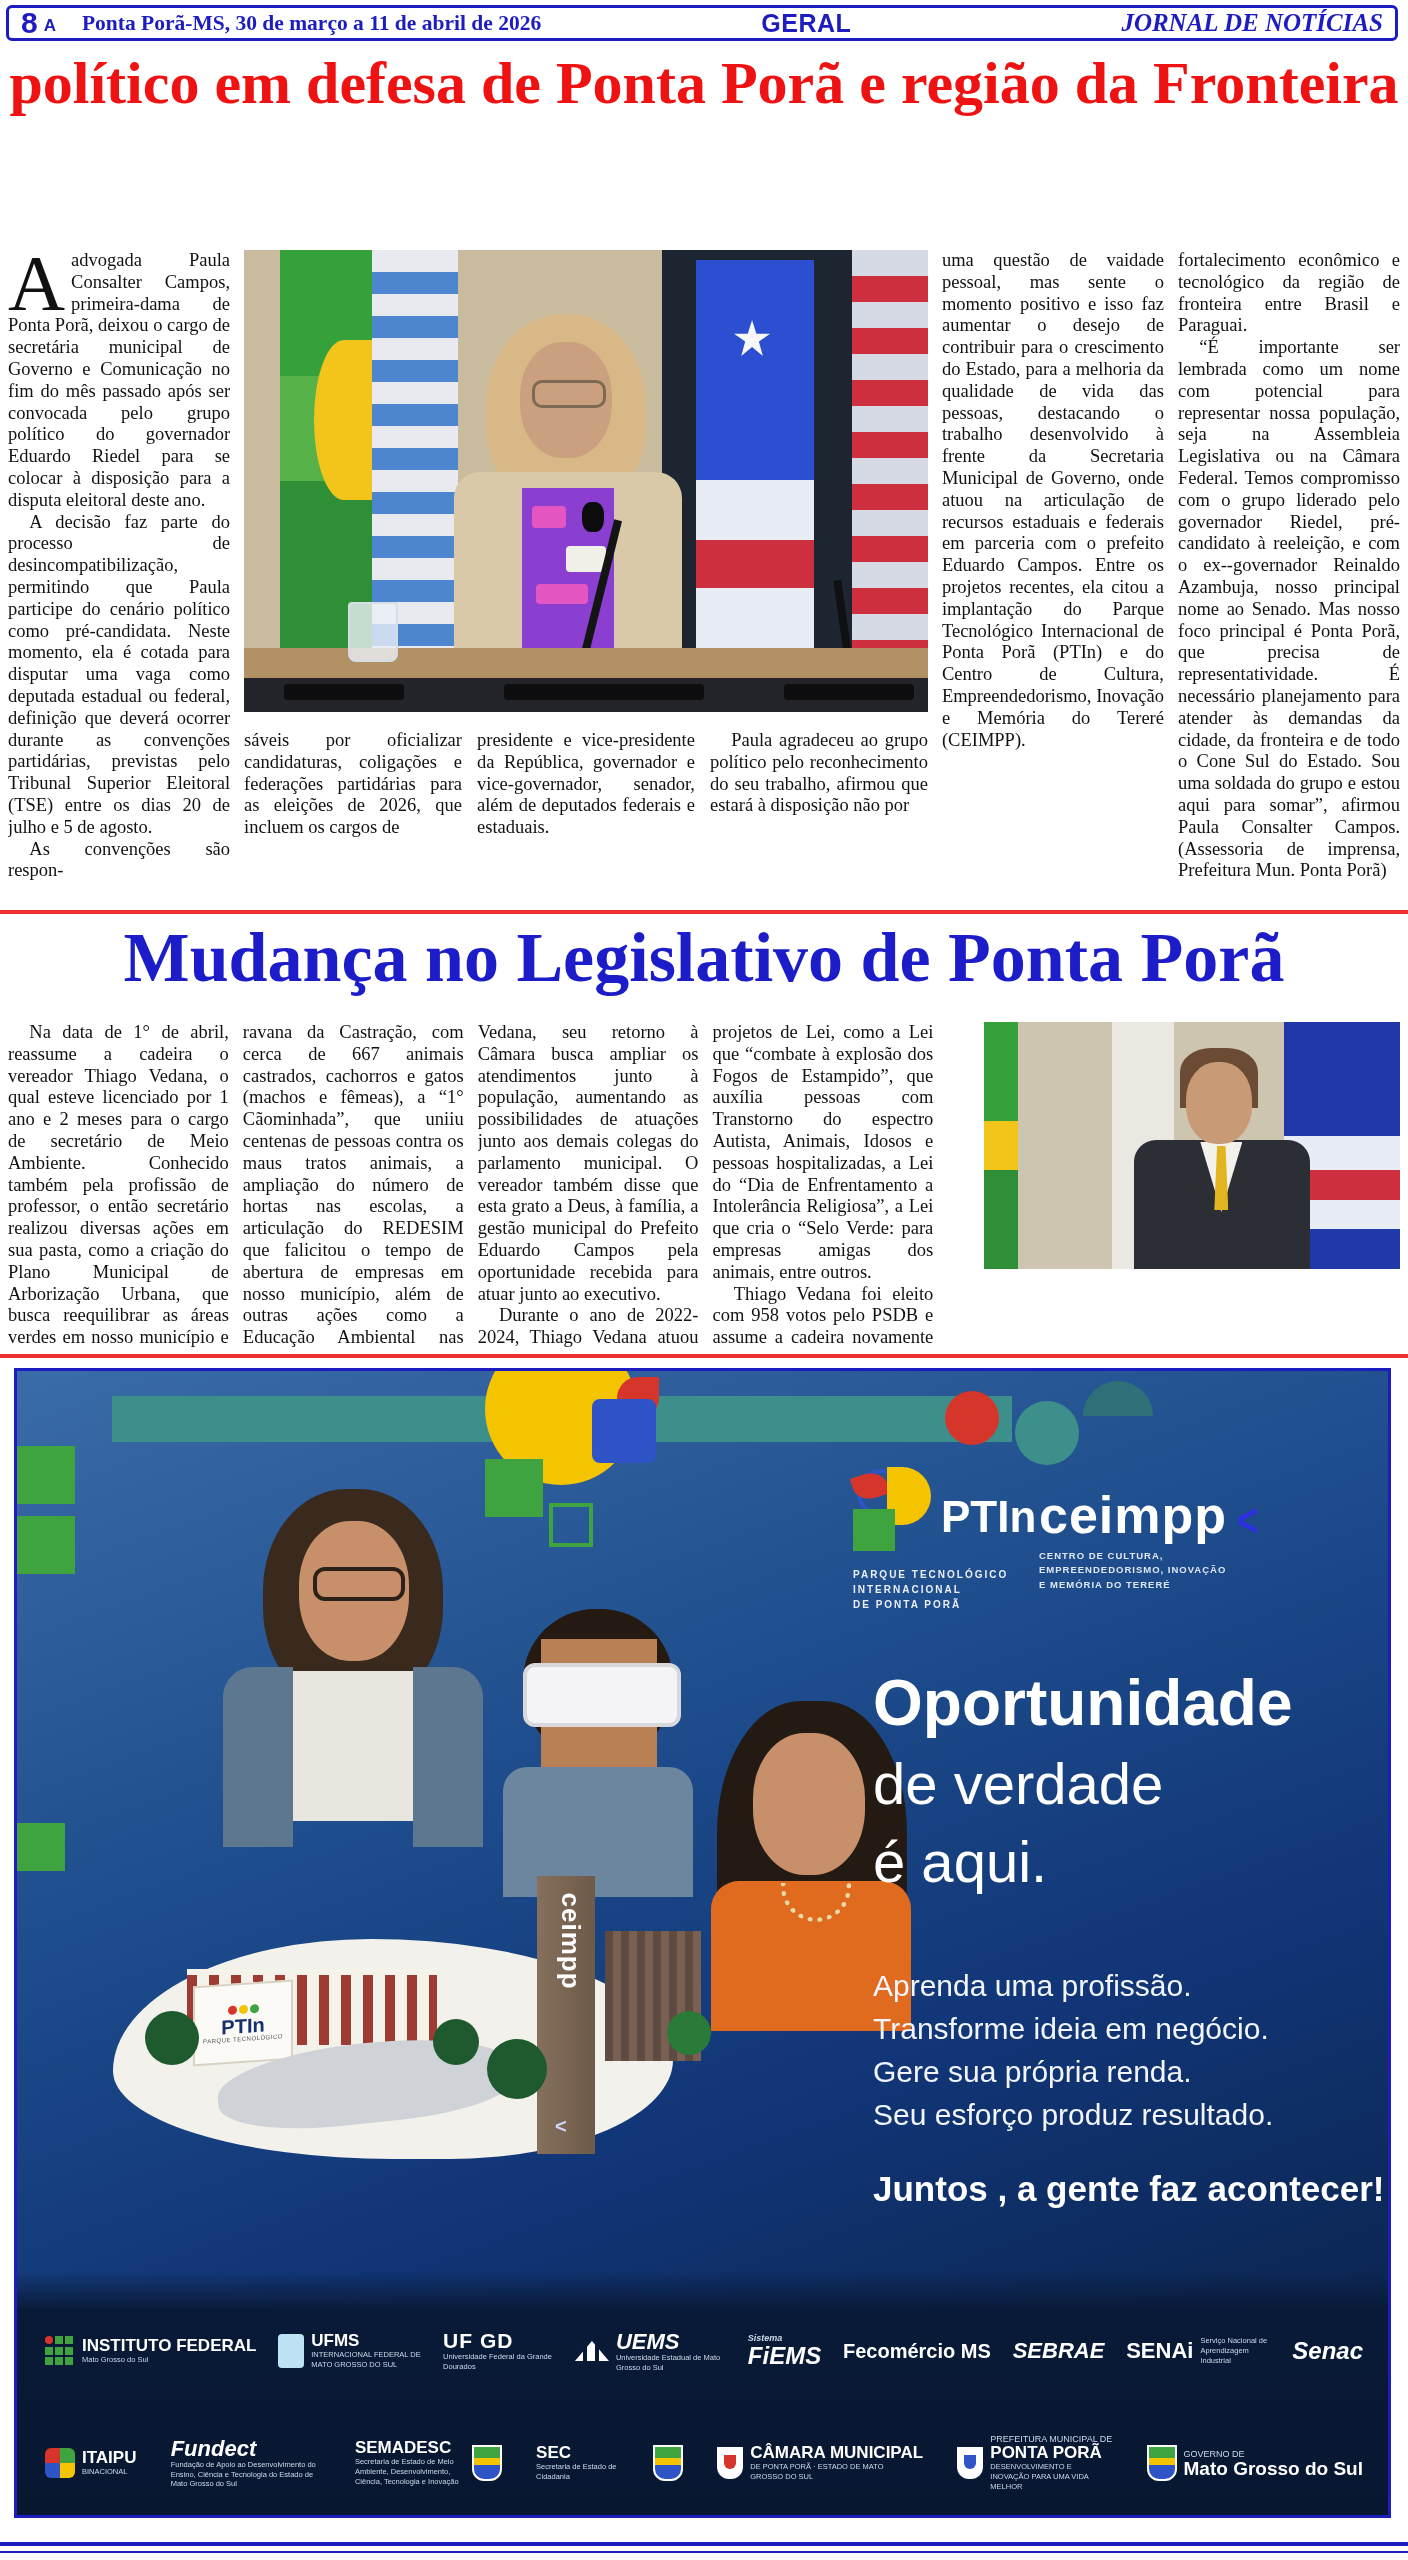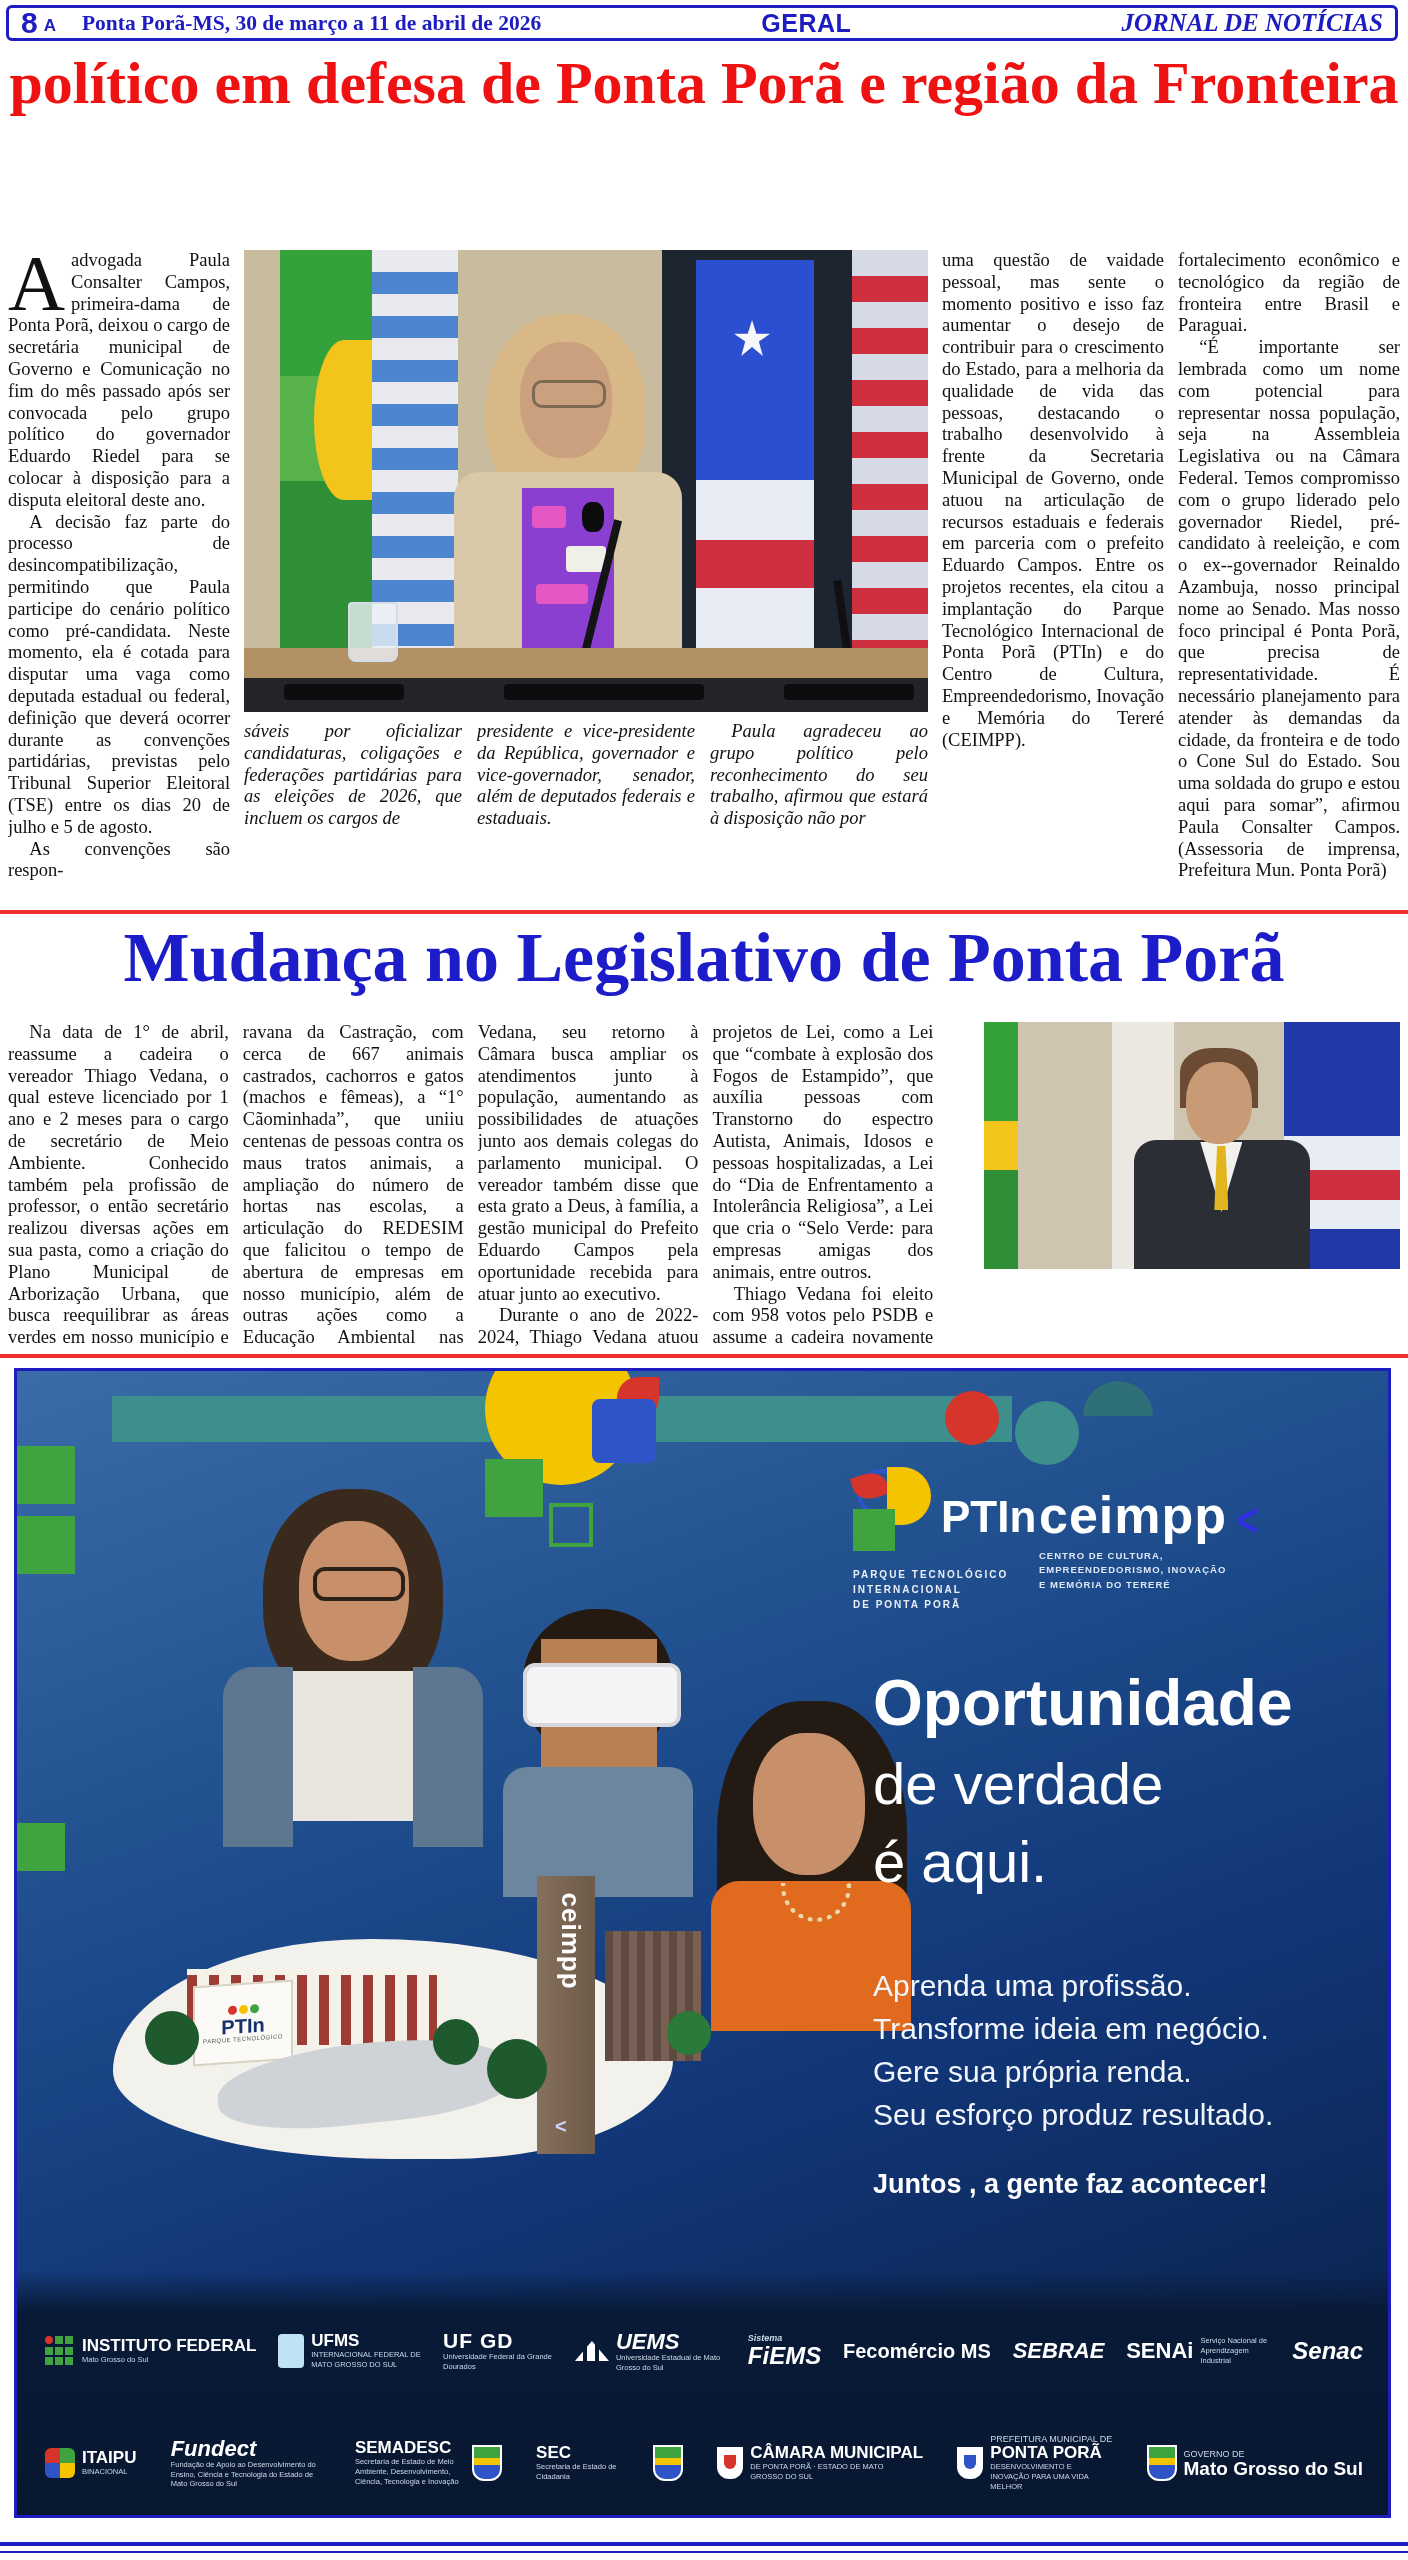--- a/index.html
+++ b/index.html
@@ -20,21 +20,21 @@
 
   
   .cols{position:absolute;left:8px;width:1392px;display:flex;gap:14px;}
   .art1{top:250px;height:658px;}
   .art2{top:1022px;height:330px;}
   .col{flex:1;overflow:hidden;font-size:18.5px;line-height:21.8px;text-align:justify;}
   .col p{margin:0;}
   .col p.ind{text-indent:1.15em;}
   .dropcap{float:left;font-size:79px;line-height:62px;padding:2px 6px 0 0;font-weight:400;}
   .mid1{flex:3.08;display:flex;flex-direction:column;overflow:hidden;}
-  .subcols{display:flex;gap:15px;margin-top:9px;flex:1;font-style:italic;}
+  .subcols{display:flex;gap:15px;margin-top:18px;flex:1;}
   .pblock2{flex:2.05;overflow:hidden;}
 
   
   .hr-red{position:absolute;left:0;width:1408px;height:4px;background:#f03030;}
   .hr-blue{position:absolute;left:0;width:1408px;background:#1c1cc0;}
 
   .headline2{position:absolute;left:0;top:918px;width:1408px;text-align:center;color:#1c1cc8;font-weight:bold;font-size:70px;}
 
   
   .photo1{position:relative;height:462px;background:#c9bc9e;overflow:hidden;}
@@ -139,21 +139,21 @@
   .ceimpp-block{left:1022px;top:118px;}
   .ceimpp-name{font-weight:bold;font-size:52px;color:#fff;line-height:1;letter-spacing:1px;}
   .ceimpp-cap{margin-top:8px;font-size:9.5px;letter-spacing:1px;color:#dfe7f4;line-height:1.5;font-weight:bold;}
   .ceimpp-chev{position:absolute;right:-34px;bottom:-6px;color:#2f2fe0;font-size:46px;font-weight:bold;transform:scaleX(.8);}
   .ad-h{left:856px;width:520px;color:#fff;line-height:1;}
   .ad-h1{top:300px;font-weight:bold;font-size:64px;}
   .ad-h2{top:384px;font-size:58px;}
   .ad-h3{top:462px;font-size:58px;}
   .ad-li{left:856px;width:520px;color:#f2f6fc;font-size:30px;}
   .li1{top:598px;} .li2{top:641px;} .li3{top:684px;} .li4{top:727px;}
-  .ad-slogan{left:856px;top:798px;width:520px;color:#fff;font-weight:bold;font-size:27px;}
+  .ad-slogan{left:856px;top:798px;width:520px;color:#fff;font-weight:bold;font-size:35px;}
 
   
   .prow{position:absolute;left:28px;width:1318px;display:flex;justify-content:space-between;align-items:center;color:#fff;}
   .prow1{top:938px;height:84px;}
   .prow2{top:1046px;height:92px;}
   .pitem{display:flex;align-items:center;gap:7px;text-align:left;}
   .pname{font-weight:bold;font-size:17px;line-height:1.05;white-space:nowrap;}
   .pcap{font-size:7.5px;color:#cdd8ea;max-width:110px;line-height:1.3;}
   .glyph{flex:0 0 auto;}
   .g-if{width:30px;height:30px;display:grid;grid-template-columns:repeat(3,8px);grid-gap:2px;}

